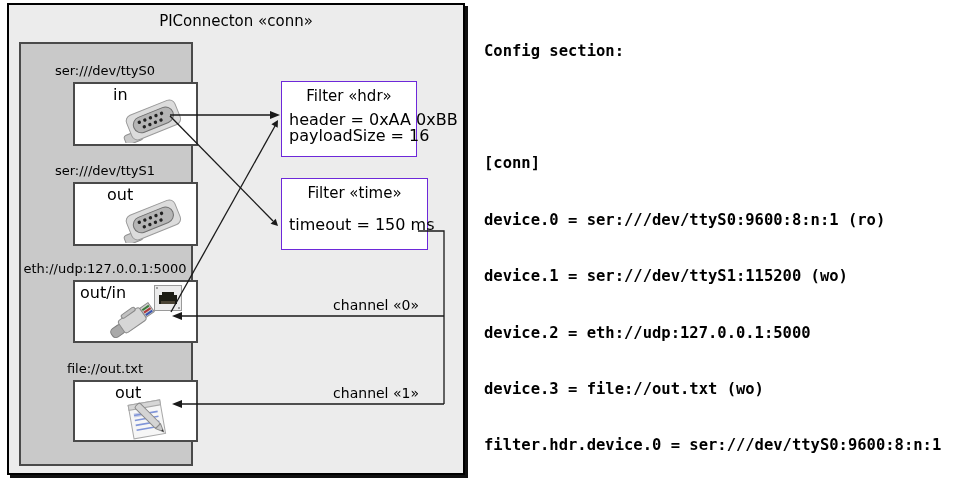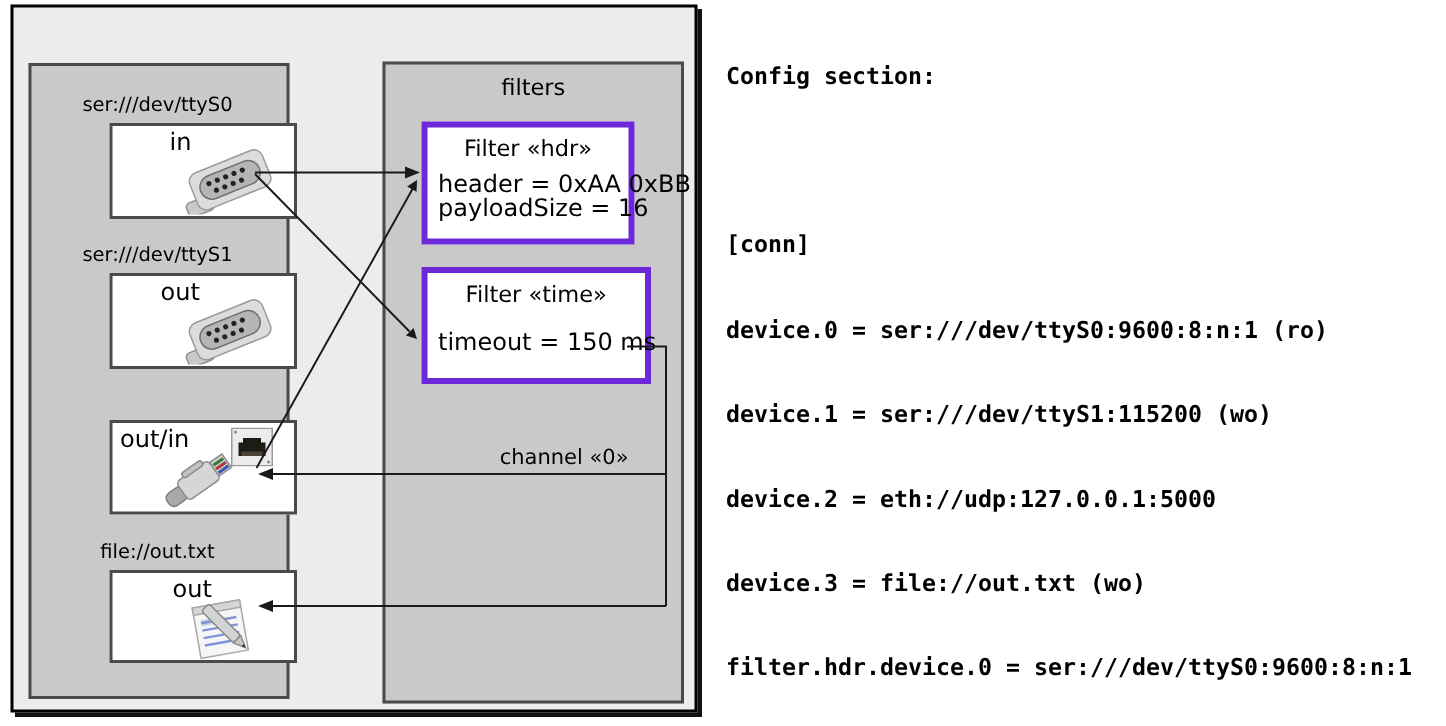--- a/index.html
+++ b/index.html
@@ -33,21 +33,21 @@
   .dev-box{
     position:absolute;left:24px;width:121px;height:60px;
     background:#ffffff;border:2px solid #4a4a4a;margin-left:28px;
   }
   .dev-dir{
     position:absolute;font-size:16px;line-height:18px;
   }
 
   .filter-box{
     position:absolute;left:24px;width:134px;
-    background:#ffffff;border:4px solid #6d28d9;
+    background:#ffffff;border:1px solid #6d28d9;
   }
   .filter-title{
     position:absolute;left:0;right:0;top:5px;text-align:center;font-size:15px;
   }
   .filter-attr{
     position:absolute;left:7px;font-size:16px;line-height:16px;white-space:nowrap;
   }
 
   .channel-label{
     width:138px;text-align:right;font-size:14px;line-height:16px;
@@ -64,20 +64,21 @@
     font-size:15.5px;line-height:18.8px;white-space:pre;
   }
   .cfg-line{height:18.8px;}
   #config-spacer{height:18.8px;}
 </style>
 </head>
 <body>
 
 <div id="diagram" class="abs">
 
+  <div id="diagram-title" class="abs">PIConnecton «conn»</div>
 
   <div id="devices-panel" class="abs panel">
 
     <div class="abs dev-label" style="top:19px;">ser:///dev/ttyS0</div>
     <div class="dev-box" style="top:38px;">
       <span class="dev-dir" style="left:38px;top:2px;">in</span>
       <svg class="abs" style="right:2px;bottom:1px;" width="88" height="50" viewBox="0 0 88 50">
         <g transform="rotate(-22 50 28)">
           <rect x="14" y="30" width="18" height="10" rx="3" fill="#c9c9c9" stroke="#8f8f8f"></rect>
           <rect x="22" y="13" width="52" height="26" rx="6" fill="#dcdcdc" stroke="#9a9a9a"></rect>
@@ -109,20 +110,21 @@
             <circle cx="52" cy="23" r="1.7" fill="#222"></circle>
             <circle cx="58" cy="23" r="1.7" fill="#222"></circle>
           <circle cx="37" cy="29" r="1.7" fill="#222"></circle>
             <circle cx="43" cy="29" r="1.7" fill="#222"></circle>
             <circle cx="49" cy="29" r="1.7" fill="#222"></circle>
             <circle cx="55" cy="29" r="1.7" fill="#222"></circle>
         </g>
       </svg>
     </div>
 
+    <div class="abs dev-label" style="top:217px;">eth://udp:127.0.0.1:5000</div>
     <div class="dev-box" style="top:236px;height:59px;">
       <span class="dev-dir" style="left:5px;top:2px;">out/in</span>
       <svg class="abs" style="right:14px;top:3px;" width="28" height="26" viewBox="0 0 28 26">
         <rect x="0.5" y="0.5" width="27" height="25" fill="#ececec" stroke="#9a9a9a"></rect>
         <path d="M5 19 v-9 h3 v-3 h12 v3 h3 v9 z" fill="#1c1c14"></path>
         <rect x="7" y="16" width="14" height="3" fill="#4a4334"></rect>
         <circle cx="3" cy="3" r="1" fill="#8a8a8a"></circle>
           <circle cx="25" cy="23" r="1" fill="#8a8a8a"></circle>
       </svg>
       <svg class="abs" style="left:26px;top:16px;" width="68" height="42" viewBox="0 0 68 42">
@@ -153,36 +155,34 @@
         </g>
         <g transform="rotate(-45 31 22)">
           <rect x="26" y="2" width="7" height="30" rx="2" fill="#d4d4d4" stroke="#8a8a8a"></rect>
           <path d="M26 32 l3.5 8 l3.5 -8 z" fill="#c9c9c9" stroke="#8a8a8a"></path>
           <path d="M28.4 37.5 l1.1 2.5 l1.1 -2.5 z" fill="#333"></path>
         </g>
       </svg>
     </div>
   </div>
 
-  <div id="filters-panel" class="abs panel">
-    <div id="filters-label" class="abs">filters</div>
-  </div>
 
   <div class="filter-box" style="left:272px;top:76px;height:74px;">
     <div class="filter-title">Filter «hdr»</div>
     <div class="filter-attr" style="top:30px;">header = 0xAA 0xBB</div>
     <div class="filter-attr" style="top:46px;text-align:center;">payloadSize = 16</div>
   </div>
 
   <div class="filter-box" style="left:272px;top:173px;height:70px;padding-left:11px;">
     <div class="filter-title">Filter «time»</div>
     <div class="filter-attr" style="top:38px;">timeout = 150 ms</div>
   </div>
 
   <div class="abs channel-label" style="left:272px;top:292px;">channel «0»</div>
+  <div class="abs channel-label" style="left:272px;top:380px;">channel «1»</div>
 
   <svg id="connections" class="abs">
 
     <line x1="161" y1="110" x2="263" y2="110"></line>
     <polygon points="271,110 261,106 261,114"></polygon>
 
     <line x1="161" y1="111" x2="264" y2="216"></line>
     <polygon points="269,221 261.6,218.7 266.7,213.7"></polygon>
 
     <line x1="162" y1="307" x2="266" y2="121"></line>

